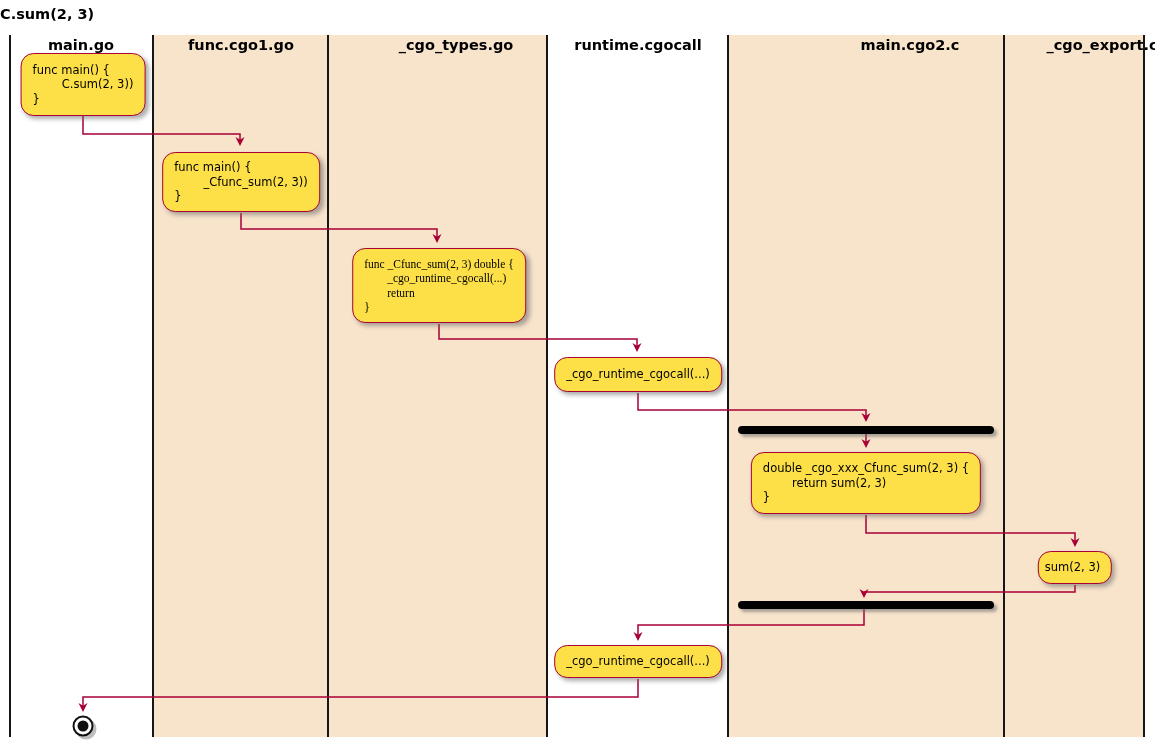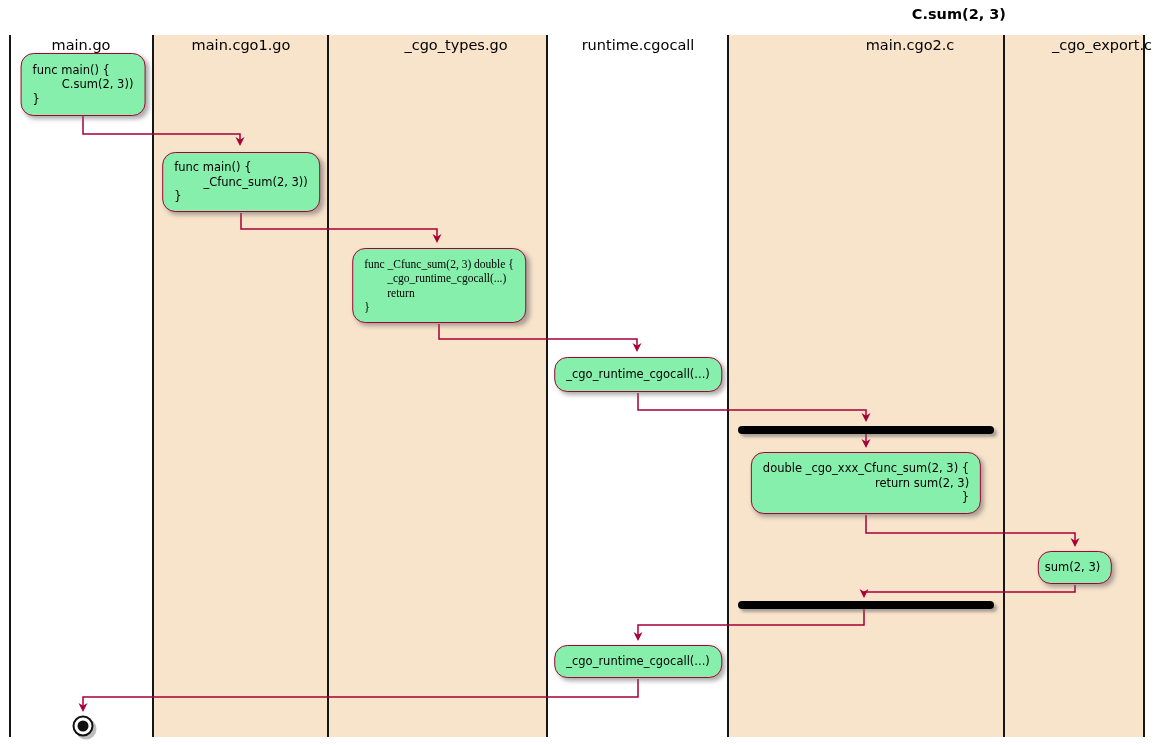--- a/index.html
+++ b/index.html
@@ -6,21 +6,21 @@
   html, body {
     width: 1155px; height: 745px;
     background: #ffffff;
     font-family: "DejaVu Sans", sans-serif;
     overflow: hidden;
   }
   .stage { position: absolute; top: 0; left: 0; width: 1155px; height: 745px; }
 
   .diagram-title {
     position: absolute; top: 6px; left: 0; width: 1006px;
-    text-align: right;
+    text-align: left;
     font-size: 14.5px; font-weight: bold; color: #000;
   }
 
   
   .lane-bg { position: absolute; top: 35px; height: 702px; }
   .bg-white { background: #ffffff; }
   .bg-peach { background: #f8e3cb; }
   .lane-1 { left: 11px;  width: 142px; }
   .lane-2 { left: 154px; width: 174px; }
   .lane-3 { left: 329px; width: 218px; }
@@ -32,44 +32,44 @@
     position: absolute; top: 35px; height: 702px; width: 2px;
     background: #161616;
   }
   .d-0 { left: 9px; }   .d-1 { left: 152px; } .d-2 { left: 327px; }
   .d-3 { left: 546px; } .d-4 { left: 727px; } .d-5 { left: 1003px; }
   .d-6 { left: 1143px; }
 
   .lane-label {
     position: absolute; top: 37px;
     transform: translateX(-50%);
-    font-size: 14.5px; font-weight: normal; color: #000;
+    font-size: 14.5px; font-weight: bold; color: #000;
     white-space: nowrap;
   }
   .ll-1 { left: 81px; }   .ll-2 { left: 241px; } .ll-3 { left: 456px; }
   .ll-4 { left: 638px; text-align: center; }  .ll-5 { left: 866px; margin-left: 44px; } .ll-6 { left: 1102px; }
 
   
   .node {
     position: absolute;
     transform: translateX(-50%);
-    background: #86efac;
+    background: #fde047;
     border: 1.5px solid #a80036;
     border-radius: 13px;
     box-shadow: 3px 3px 4px rgba(105,105,105,0.55);
     padding: 7px 11px;
     font-size: 11.5px; line-height: 14.5px; color: #000;
     white-space: pre;
     display: flex; align-items: center;
   }
   .n1 { left: 83px;   top: 53px;  min-height: 63px; }
   .n2 { left: 241px;  top: 152px; min-height: 60px; }
   .n3 { left: 439px;  top: 248px; min-height: 75px; font-family: Liberation Serif, serif; }
   .n4 { left: 638px;  top: 357px; min-height: 35px; }
-  .n5 { left: 866px;  top: 452px; min-height: 62px; text-align: right; }
+  .n5 { left: 866px;  top: 452px; min-height: 62px; }
   .n6 { left: 1075px; top: 551px; min-height: 33px; padding-left: 6px; }
   .n7 { left: 638px;  top: 645px; min-height: 33px; }
 
   
   .sync-bar {
     position: absolute;
     left: 738px; width: 256px; height: 8px;
     background: #000;
     border-radius: 4px;
     box-shadow: 3px 3px 3px rgba(105,105,105,0.55);
@@ -96,21 +96,21 @@
   <div class="lane-divider d-1"></div>
   <div class="lane-divider d-2"></div>
   <div class="lane-divider d-3"></div>
   <div class="lane-divider d-4"></div>
   <div class="lane-divider d-5"></div>
   <div class="lane-divider d-6"></div>
 
   <div class="diagram-title">C.sum(2, 3)</div>
 
   <div class="lane-label ll-1">main.go</div>
-  <div class="lane-label ll-2">main.cgo1.go</div>
+  <div class="lane-label ll-2">func.cgo1.go</div>
   <div class="lane-label ll-3">_cgo_types.go</div>
   <div class="lane-label ll-4">runtime.cgocall</div>
   <div class="lane-label ll-5">main.cgo2.c</div>
   <div class="lane-label ll-6">_cgo_export.c</div>
 
   <svg class="overlay" width="1155" height="745" viewBox="0 0 1155 745">
     <defs>
       <marker id="arrow" markerUnits="userSpaceOnUse" markerWidth="12" markerHeight="12" refX="7" refY="4.5" orient="auto">
         <path d="M0,0 L9,4.5 L0,9 L2.8,4.5 Z" fill="#a80036"></path>
       </marker>

